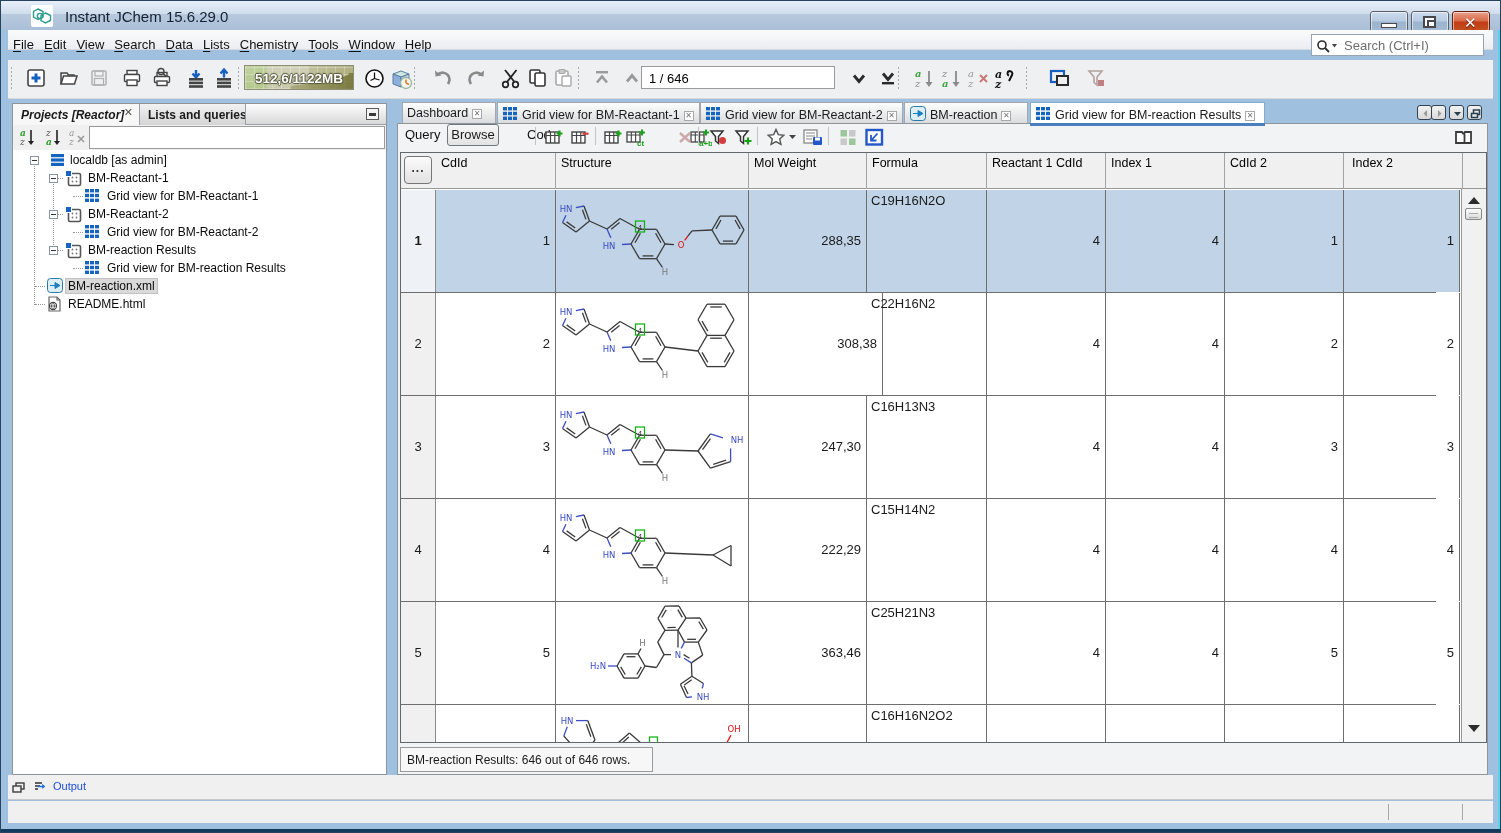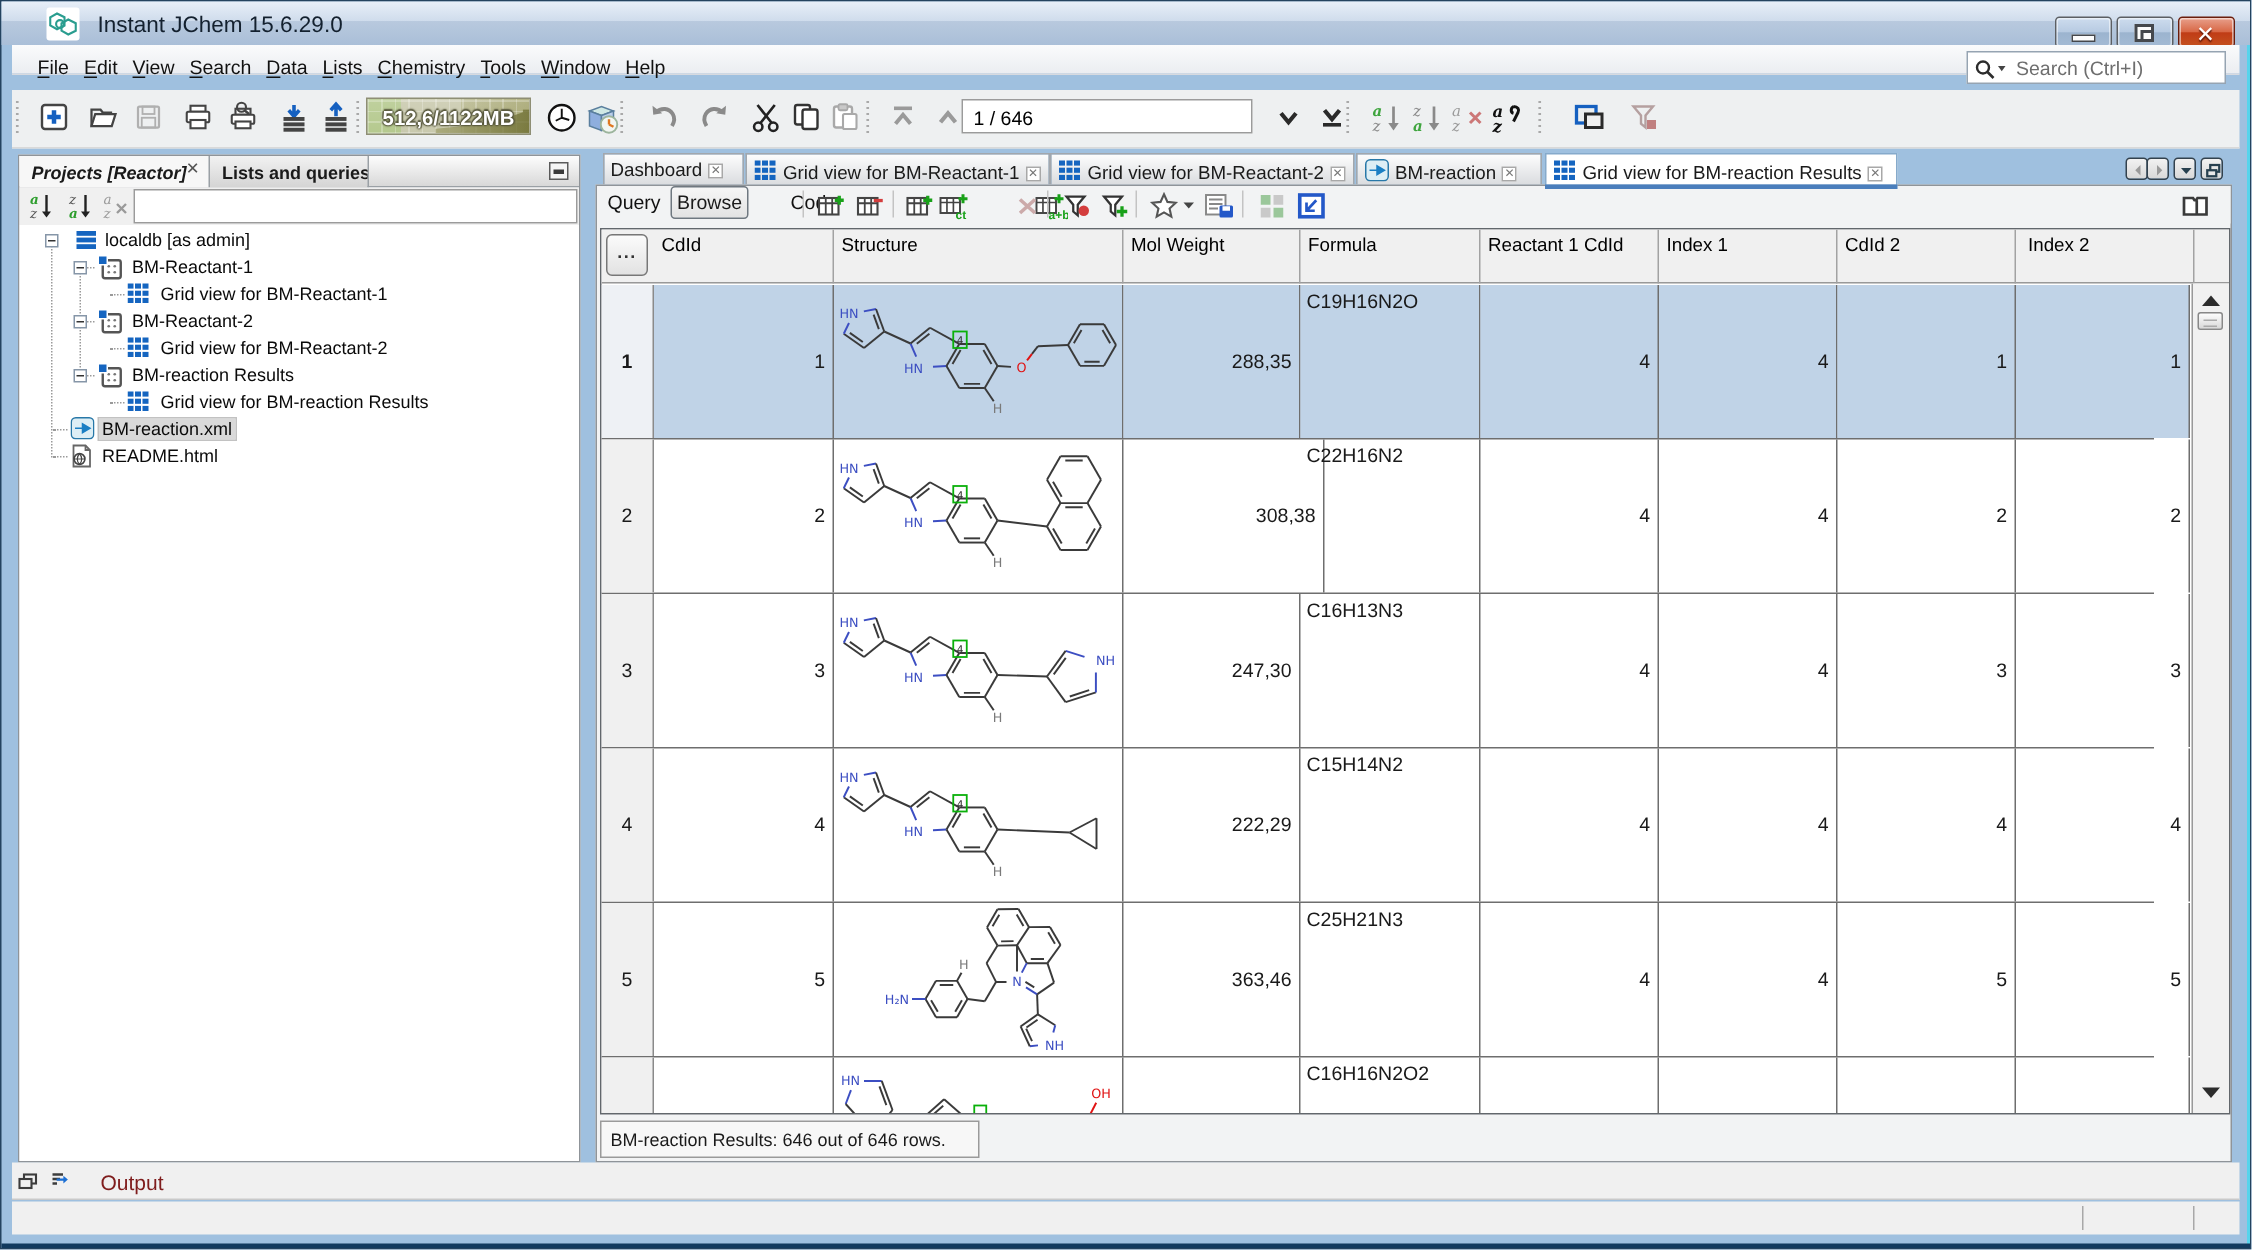--- a/index.html
+++ b/index.html
@@ -24,21 +24,21 @@
 #btn-min { left:1369px; width:38px; background:linear-gradient(#cddcee 0%,#b8cbe2 48%,#9cb4cf 52%,#a3bad4 100%); }
 #btn-restore { left:1410px; width:38px; background:linear-gradient(#cddcee 0%,#b8cbe2 48%,#9cb4cf 52%,#a3bad4 100%); }
 #btn-close { left:1451px; width:38px; background:linear-gradient(#e8a08c 0%,#d86846 48%,#c03c16 52%,#c4511f 100%); border-color:#6b1d0c; }
 #btn-min .glyph { position:absolute; left:10px; top:11px; width:16px; height:5px; background:#fcfcfc; border:1px solid #45484d; }
 #btn-restore .glyph { position:absolute; left:11px; top:4px; width:13px; height:12px; background:#fcfcfc; border:2px solid #45484d; }
 #btn-restore .glyph::after { content:""; position:absolute; left:2px; top:2px; width:5px; height:4px; border:2px solid #45484d; }
 #btn-close .glyph { position:absolute; left:11px; top:2px; width:16px; height:16px; color:#fff; font-size:15px; font-weight:bold;
   text-shadow:0 1px 1px #5d1405; }
 
 
-#menubar { position:absolute; left:8px; top:30px; right:8px; height:20px; padding-left:12px;
+#menubar { position:absolute; left:8px; top:30px; right:8px; height:20px; padding-left:0;
   background:linear-gradient(#fafbfc,#ebedf1); border-bottom:1px solid #d7dae0; }
 .menu-item { display:inline-block; padding:7px 5px 6px 5px; font-size:13px; color:#111; }
 .menu-item:first-child { margin-left:0px; }
 .menu-item u { text-decoration:underline; text-underline-offset:2px; }
 #menu-search { position:absolute; right:9px; top:4px; width:173px; height:22px; background:#fff;
   border:1px solid #96a4b2; }
 #menu-search .mag { position:absolute; left:4px; top:4px; }
 #menu-search .placeholder { position:absolute; left:32px; top:3px; color:#6e6e6e; font-size:13px; }
 
 
@@ -145,21 +145,21 @@
 #vscroll .down { position:absolute; left:2px; bottom:8px; }
 #grid-status { position:absolute; left:2px; top:623px; width:253px; height:25px; border:1px solid #9a9a9a;
   background:#f7f7f7; font-size:12px; padding:5px 0 0 6px; white-space:nowrap; }
 
 
 .structure-svg { position:absolute; left:0; top:0; }
 
 
 #output-row { position:absolute; left:8px; right:8px; top:775px; height:25px; background:#f0f0f0;
   border-bottom:1px solid #c9c9c9; }
-#output-row .lbl { position:absolute; left:59px; top:5px; font-size:14px; color:#7f1d1d; }
+#output-row .lbl { position:absolute; left:45px; top:5px; font-size:11px; color:#1d4ed8; }
 #status-strip { position:absolute; left:8px; right:8px; top:801px; height:22px; background:#f0f0f0; }
 .strip-tick { position:absolute; top:3px; height:16px; width:1px; background:#a8a8a8; }
 
 
 svg { display:block; }
 </style>
 </head>
 <body>
 
 <div id="frame-outer"></div>

